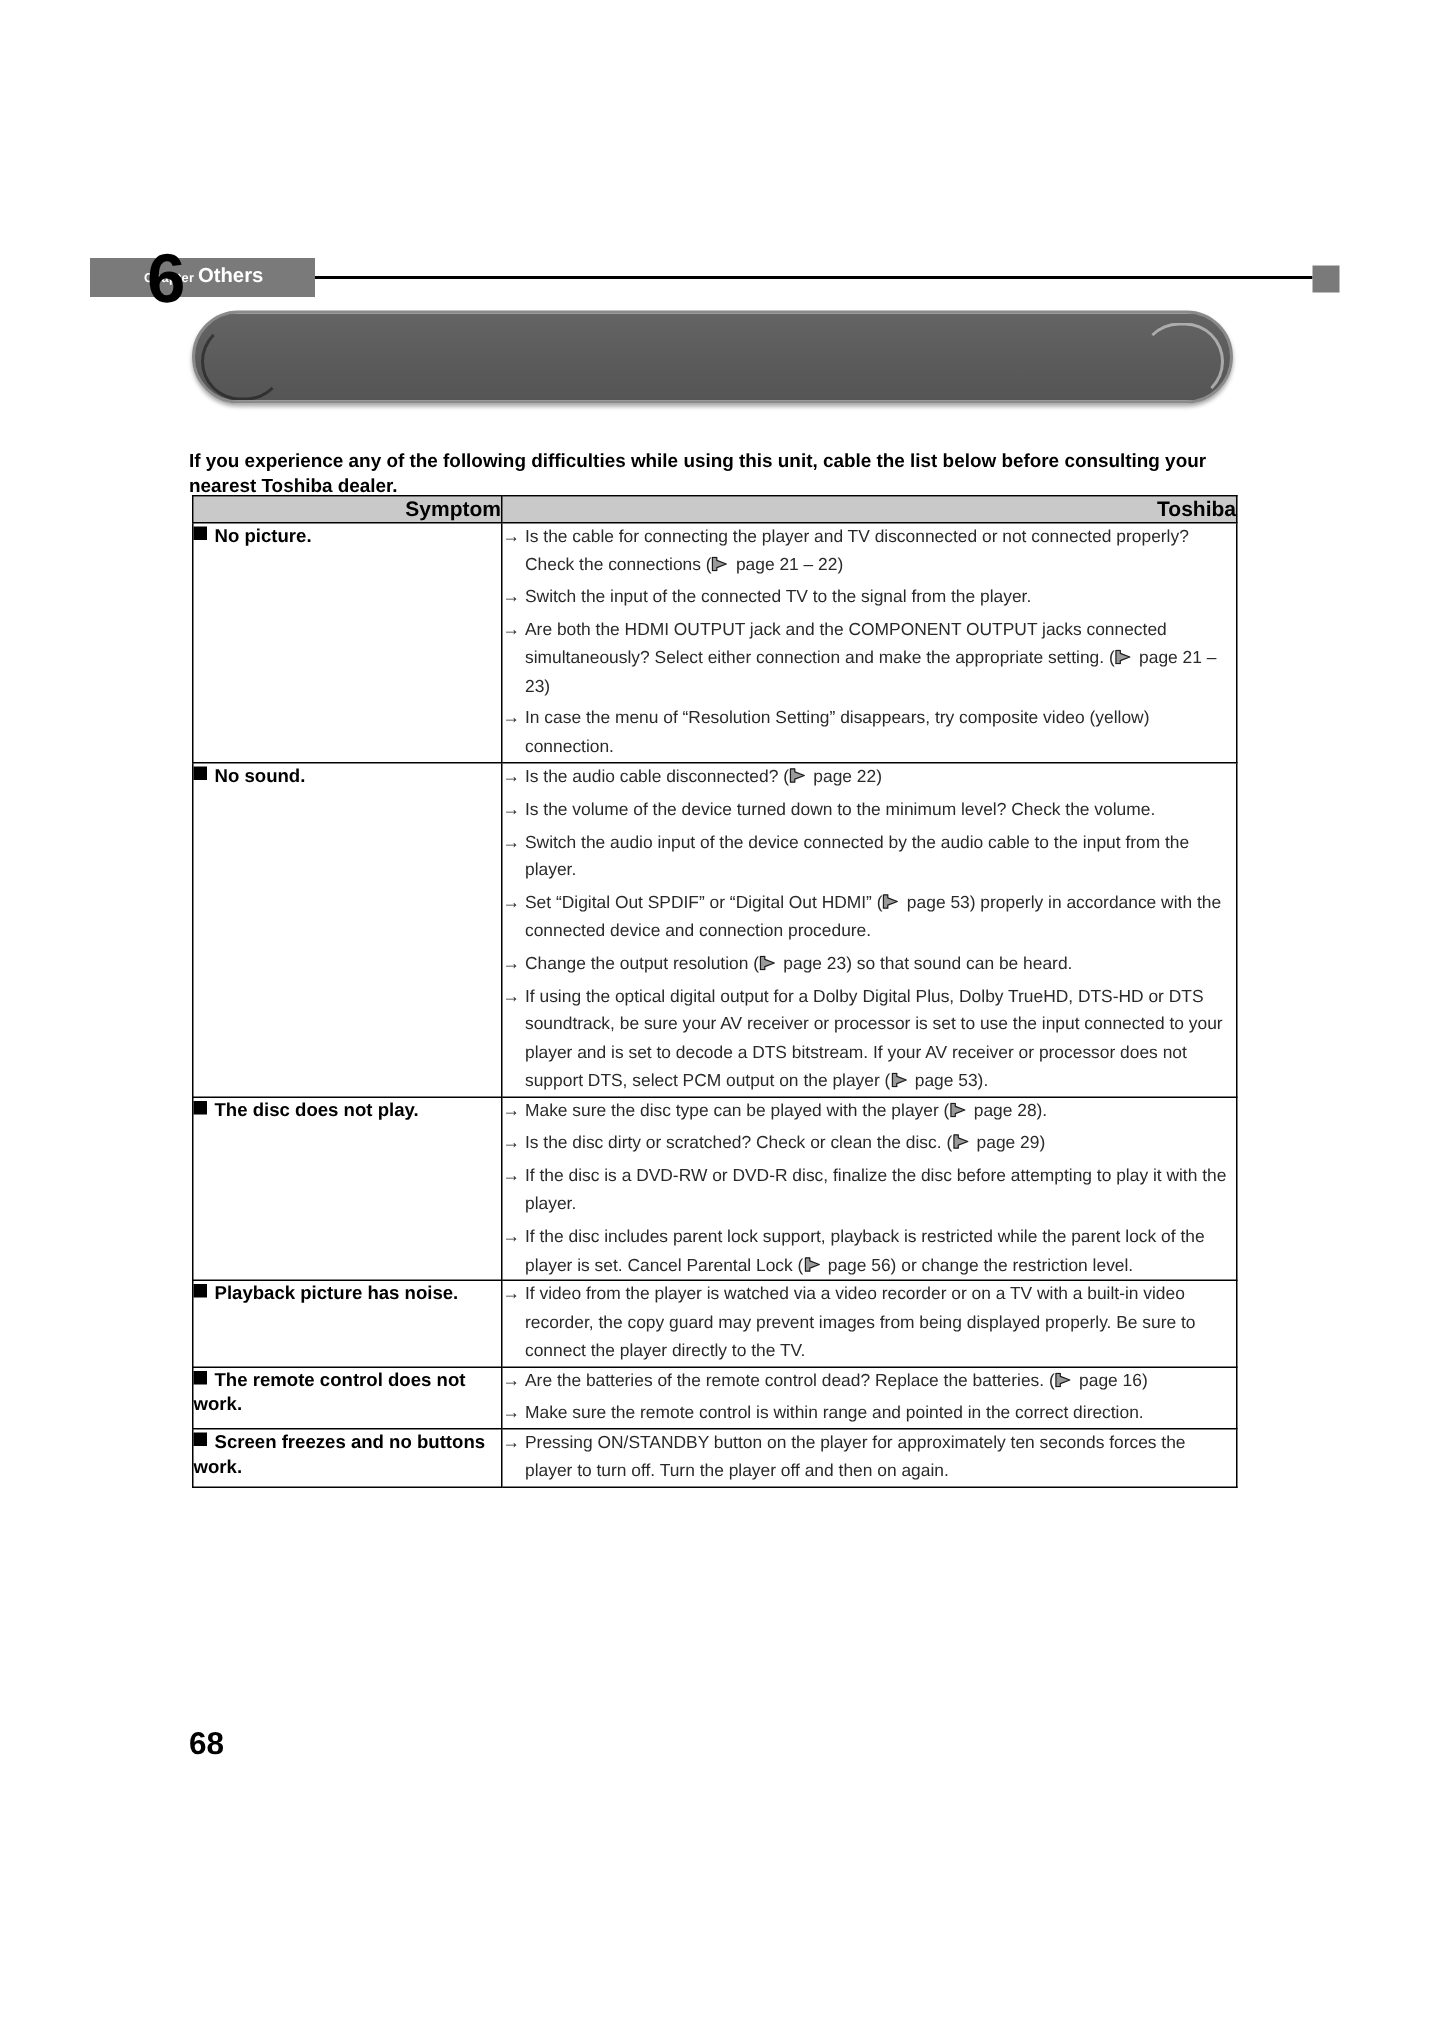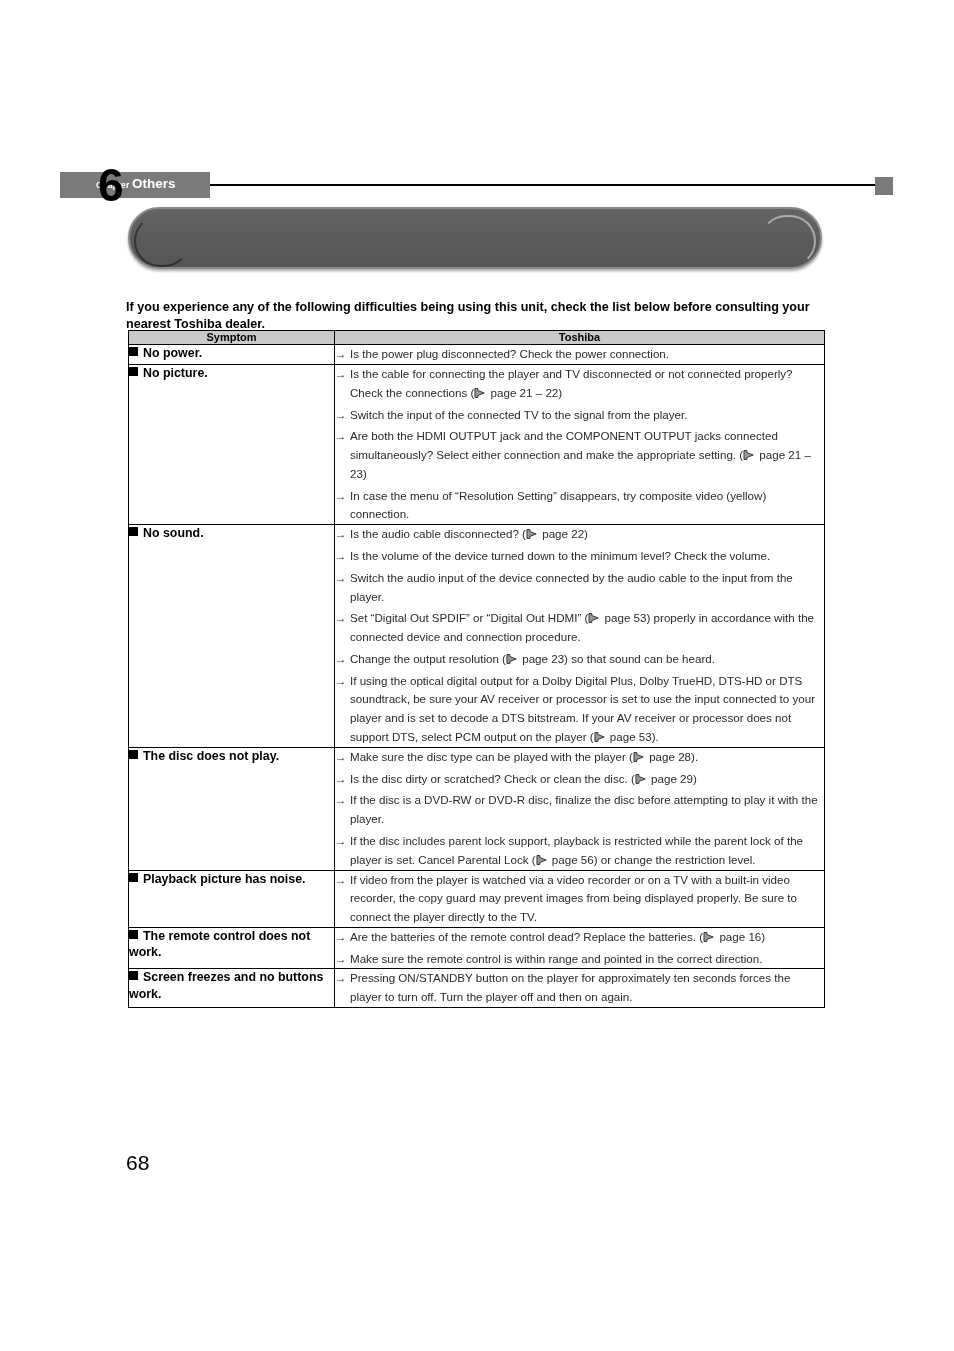--- a/index.html
+++ b/index.html
@@ -152,22 +152,22 @@
   #troubleshooting-table th {
     border: 1.4px solid #000000;
     vertical-align: top;
     padding: 0;
   }
   .col-symptom { width: 206px; }
   .col-remedy  { width: 490px; }
 
   thead th {
     background: #c9c9c9;
-    text-align: center;
-    font-size: 11px;
+    text-align: right;
+    font-size: 14px;
     font-weight: bold;
     padding: 4px 7px 5px 7px;
     line-height: 1.2;
   }
 
   .symptom-cell {
     padding: 6px 6px 8px 7px;
   }
   .symptom-text {
     font-size: 12.4px;
@@ -212,21 +212,21 @@
     vertical-align: -1px;
     margin: 0 2px 0 0;
   }
 
   
   #page-folio {
     position: absolute;
     left: 126px;
     top: 1152px;
     font-size: 21px;
-    font-weight: normal;
+    font-weight: bold;
     color: #000000;
     line-height: 1;
   }
 </style>
 </head>
 <body>
 
 <div id="running-header">
   <div class="chapter-tab">
     <span class="chapter-word">Chapter</span>
@@ -234,44 +234,36 @@
   <div class="chapter-number">6</div>
   <div class="chapter-name">Others</div>
   <div class="header-rule"></div>
   <div class="header-endcap"></div>
 </div>
 
 <div id="title-banner">
   <div class="banner-title"></div>
 </div>
 
-<p id="intro-paragraph">If you experience any of the following difficulties being using this unit, check the list below before consulting your nearest Toshiba dealer.</p>
+<p id="intro-paragraph">If you experience any of the following difficulties while using this unit, cable the list below before consulting your nearest Toshiba dealer.</p>
 
 <table id="troubleshooting-table">
   <colgroup>
     <col class="col-symptom">
     <col class="col-remedy">
   </colgroup>
   <thead>
     <tr>
       <th>Symptom</th>
       <th>Toshiba</th>
     </tr>
   </thead>
   <tbody>
       <tr>
         <td class="symptom-cell">
-          <span class="symptom-text"><span class="sq-bullet"></span>No power.</span>
-        </td>
-        <td class="remedy-cell">
-          <span class="remedy-item"><span class="arrow-bullet">→</span>Is the power plug disconnected? Check the power connection.</span>
-        </td>
-      </tr>
-      <tr>
-        <td class="symptom-cell">
           <span class="symptom-text"><span class="sq-bullet"></span>No picture.</span>
         </td>
         <td class="remedy-cell">
           <span class="remedy-item"><span class="arrow-bullet">→</span>Is the cable for connecting the player and TV disconnected or not connected properly? Check the connections (<svg viewBox="0 0 12 11" class="page-icon">
               <path d="M1 0.6 L1 10.4 L4.2 10.4 L4.2 8.2 L11.2 5.5 L4.2 2.8 L4.2 0.6 Z" fill="#9a9a9a" stroke="#1a1a1a" stroke-width="0.9" stroke-linejoin="round"></path>
             </svg> page 21 – 22)</span>
           <span class="remedy-item"><span class="arrow-bullet">→</span>Switch the input of the connected TV to the signal from the player.</span>
           <span class="remedy-item"><span class="arrow-bullet">→</span>Are both the HDMI OUTPUT jack and the COMPONENT OUTPUT jacks connected simultaneously? Select either connection and make the appropriate setting. (<svg viewBox="0 0 12 11" class="page-icon">
               <path d="M1 0.6 L1 10.4 L4.2 10.4 L4.2 8.2 L11.2 5.5 L4.2 2.8 L4.2 0.6 Z" fill="#9a9a9a" stroke="#1a1a1a" stroke-width="0.9" stroke-linejoin="round"></path>
             </svg> page 21 – 23)</span>

